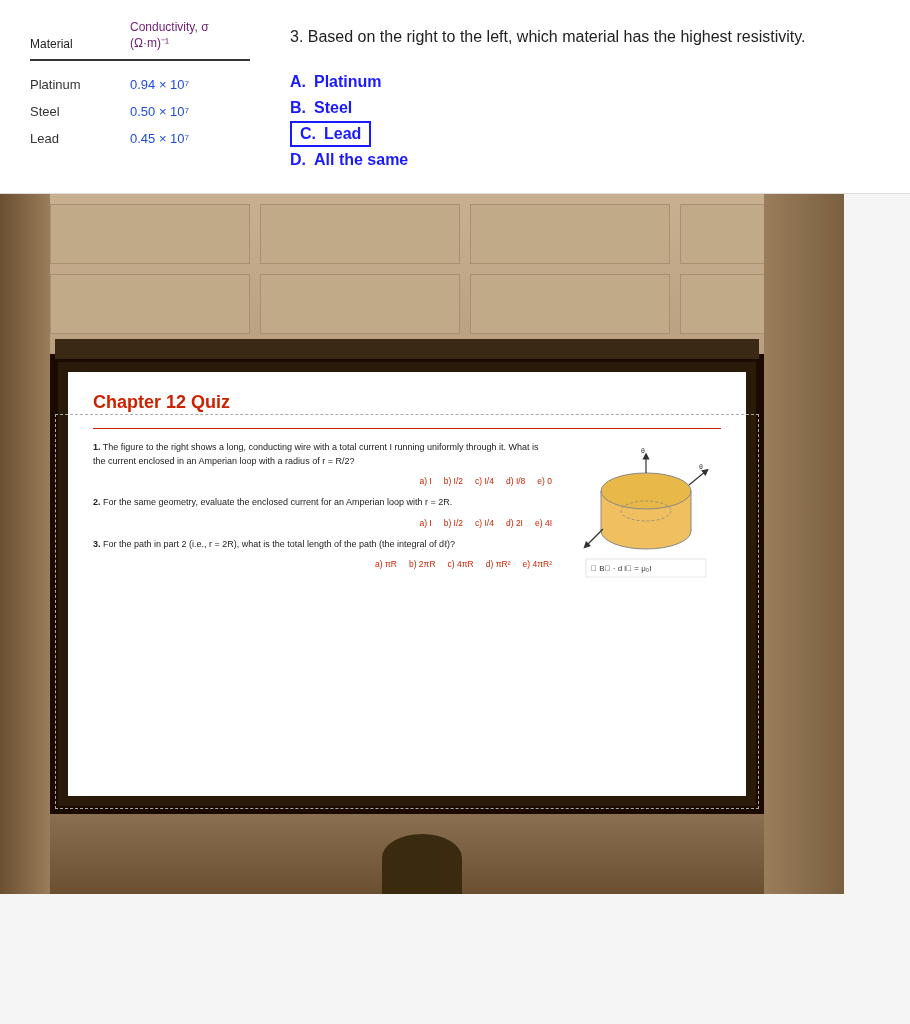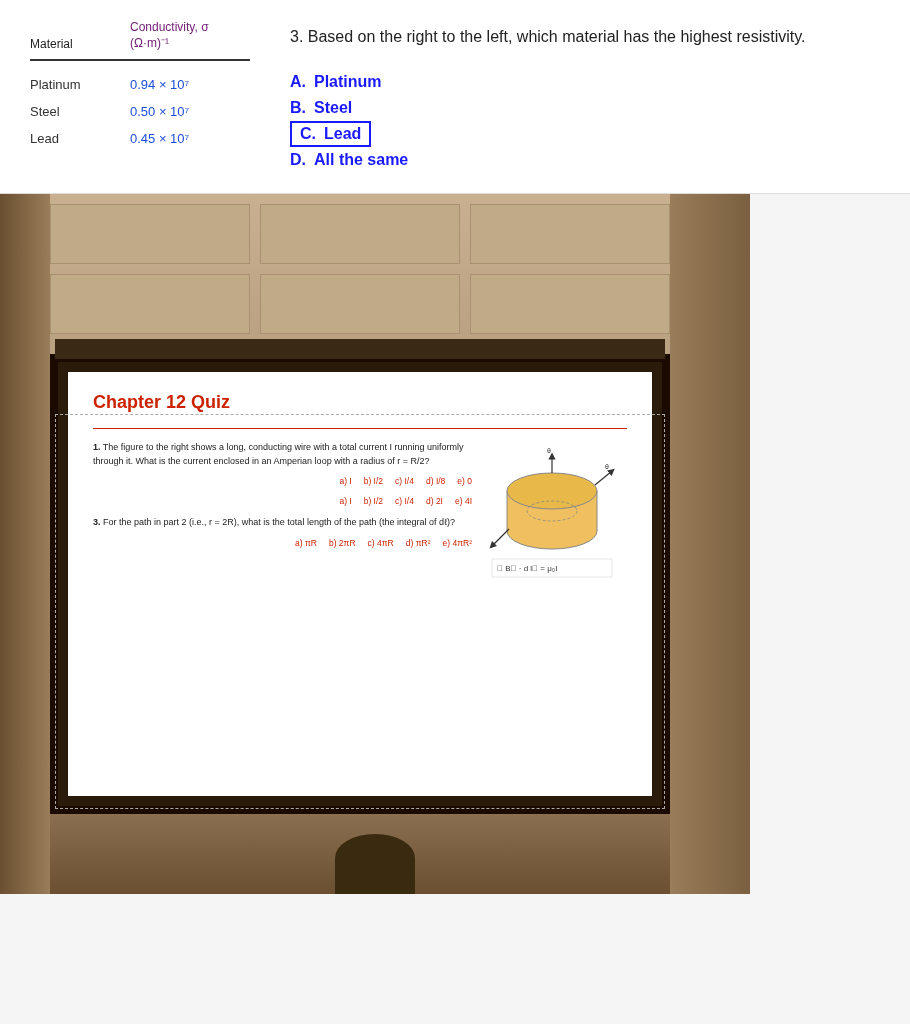--- a/index.html
+++ b/index.html
@@ -105,21 +105,21 @@
       display: inline-flex;
     }
 
     
     .photo-section {
       position: relative;
       margin: 0;
     }
 
     .classroom-photo {
-      width: 750px;
+      width: 844px;
       height: 700px;
       background: linear-gradient(180deg, #b8a080 0%, #9a7d5a 40%, #7a6040 100%);
       position: relative;
       overflow: hidden;
     }
 
     
     .ceiling {
       position: absolute;
       top: 0;
@@ -240,21 +240,21 @@
       width: 80px;
       height: 60px;
       background: #3a2a10;
       border-radius: 50% 50% 0 0 / 40% 40% 0 0;
     }
 
     
     .slide-row {
       display: flex;
       margin-bottom: 10px;
-      gap: 15px;
+      gap: 29px;
     }
 
     .slide-left {
       flex: 1;
     }
 
     .slide-right {
       width: 140px;
     }
 
@@ -357,20 +357,24 @@
               <span>The figure to the right shows a long, conducting wire with a total current I running uniformly through it. What is the current enclosed in an Amperian loop with a radius of r = R/2?</span>
             </div>
             <div class="slide-answers">
               <span>a) I</span>
               <span>b) I/2</span>
               <span>c) I/4</span>
               <span>d) I/8</span>
               <span>e) 0</span>
             </div>
 
+            <div class="slide-q">
+              <strong>2.</strong>
+              <span>For the same geometry, evaluate the enclosed current for an Amperian loop with r = 2R.</span>
+            </div>
             <div class="slide-answers">
               <span>a) I</span>
               <span>b) I/2</span>
               <span>c) I/4</span>
               <span>d) 2I</span>
               <span>e) 4I</span>
             </div>
 
             <div class="slide-q">
               <strong>3.</strong>

